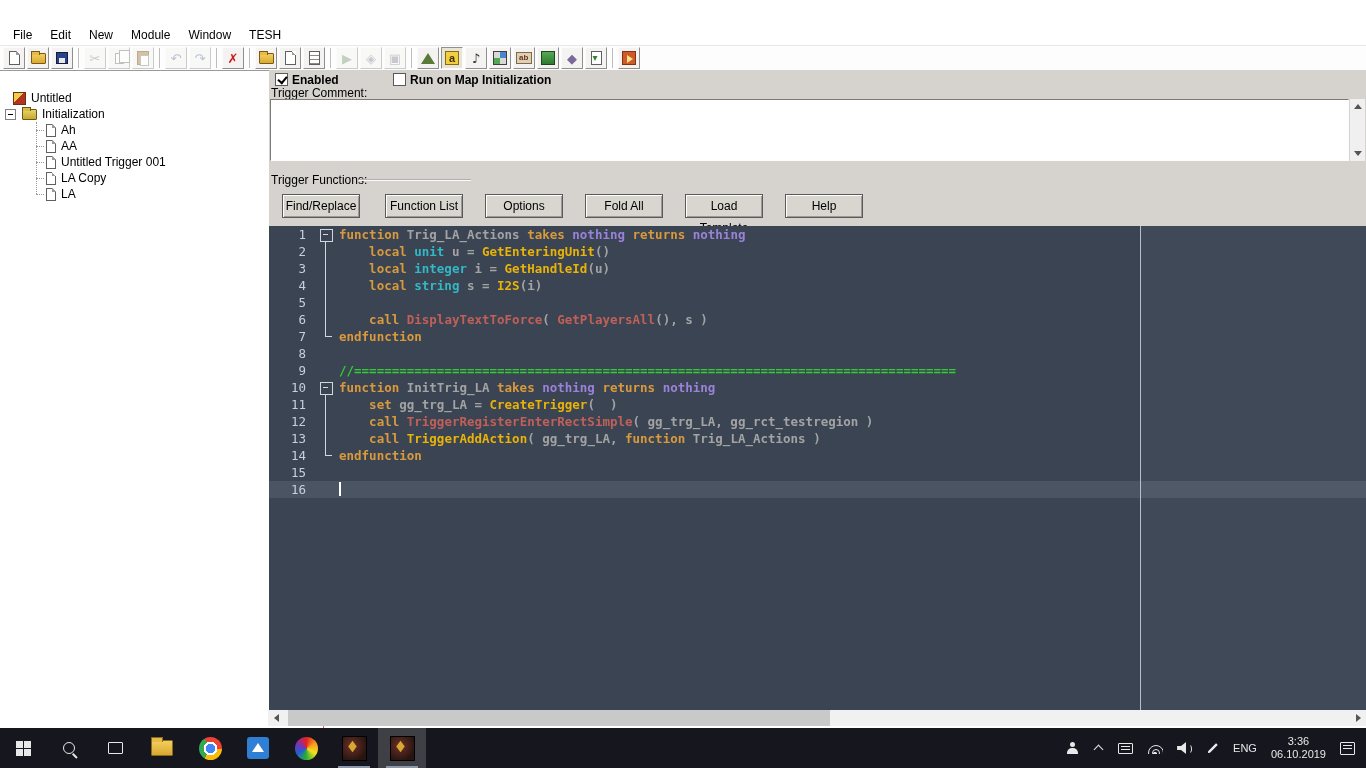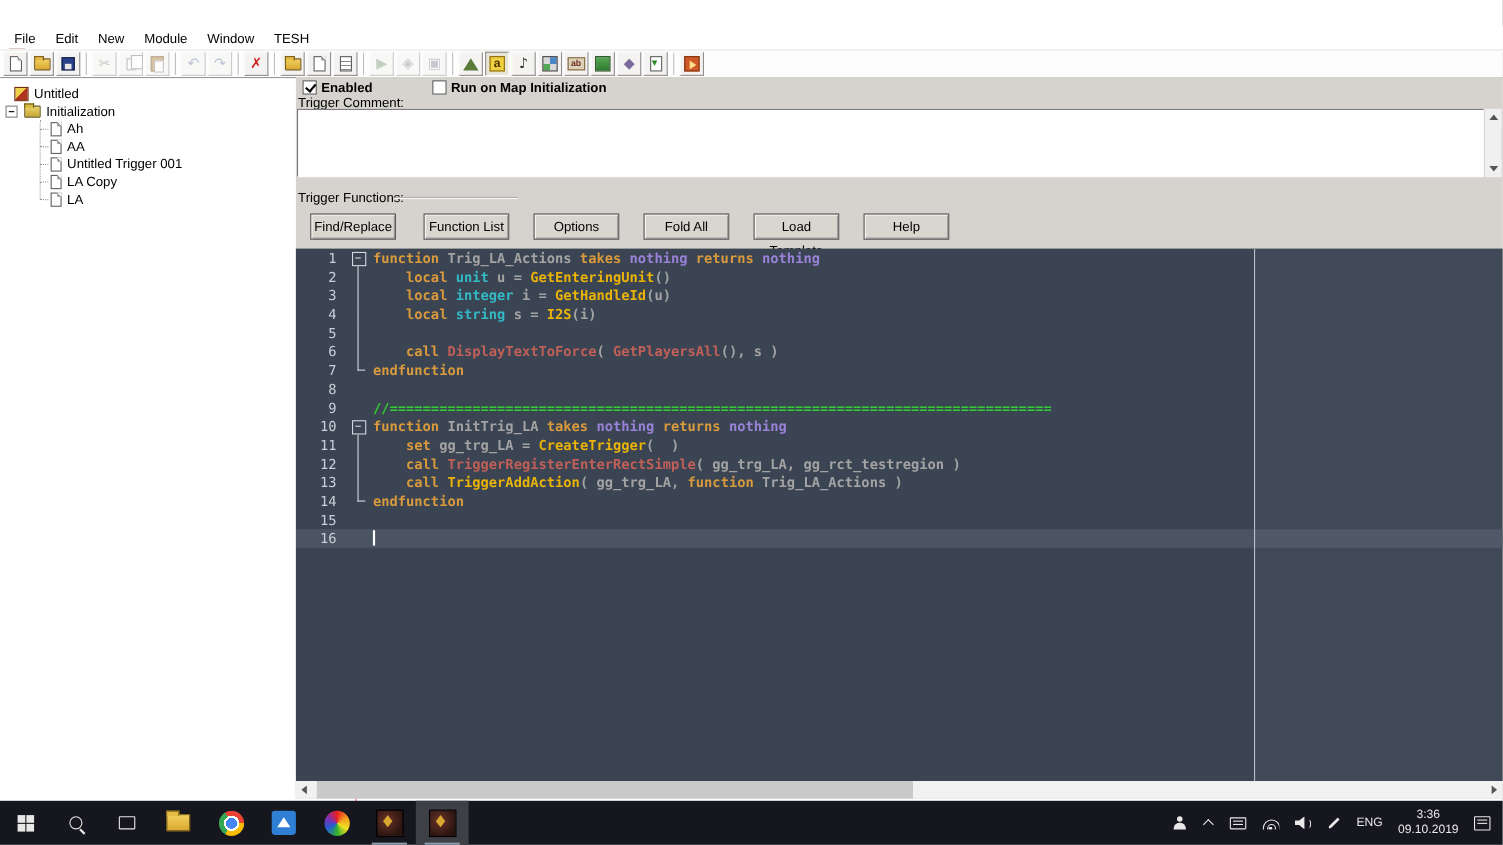--- a/index.html
+++ b/index.html
@@ -52,21 +52,21 @@
   .k-object{width:14px;height:14px;border:1px solid #404040;
     background:conic-gradient(#4a86c8 0 25%,#d8d8d8 25% 50%,#52a852 50% 75%,#d8d8d8 75%);}
   .k-campaign{width:16px;height:12px;background:#ddd0b8;border:1px solid #806a40;position:relative;}
   .k-campaign::after{content:"ab";position:absolute;left:2px;top:0;font-size:8px;font-weight:bold;color:#703020;line-height:10px;}
   .k-ai{width:14px;height:14px;background:linear-gradient(#56a856,#2f7a2f);border:1px solid #1a4a1a;}
   .k-test{width:14px;height:14px;background:#cd5a28;border:1px solid #803410;position:relative;}
   .k-test::after{content:"";position:absolute;left:4px;top:3px;width:0;height:0;
     border-top:4px solid transparent;border-bottom:4px solid transparent;border-left:6px solid #ffe08a;}
 
   
-  .tree{position:absolute;left:0;top:73px;width:324px;height:656px;background:#fff;border-right:1px solid #ec4899;padding-top:4px;}
+  .tree{position:absolute;left:0;top:86px;width:324px;height:656px;background:#fff;border-right:1px solid #ec4899;padding-top:4px;}
   .tree-row{height:16px;display:flex;align-items:center;white-space:nowrap;}
   .tree-row.root{padding-left:13px;}
   .tree-root-icon{width:13px;height:13px;border:1px solid #703010;background:linear-gradient(135deg,#f0d04a 0 45%,#b03420 45%);margin-right:5px;flex:none;}
   .expander{width:11px;height:11px;border:1px solid #808080;background:#fff;position:relative;margin:0 6px 0 5px;flex:none;}
   .expander::before{content:"";position:absolute;left:2px;top:4px;width:5px;height:1px;background:#000;}
   .tree-folder{width:15px;height:11px;background:linear-gradient(#e8d268,#c8a832);border:1px solid #6a5a14;position:relative;margin-right:5px;flex:none;border-radius:1px;}
   .tree-folder::before{content:"";position:absolute;left:-1px;top:-3px;width:7px;height:3px;background:#d8bc46;border:1px solid #6a5a14;border-bottom:none;}
   .tree-row.child{padding-left:36px;}
   .guide-h{width:8px;height:1px;border-top:1px dotted #9a9a9a;margin-right:2px;flex:none;}
   .tree-page{width:10px;height:13px;margin-right:5px;flex:none;}
@@ -491,19 +491,19 @@
       </div>
     <div>
         <span class="vol"></span>
       </div>
     <div>
         <span class="pen"></span>
       </div>
     <div class="lang">ENG</div>
     <div class="clock">
       <div>3:36</div>
-      <div>09.10.2019</div>
+      <div>06.10.2019</div>
     </div>
     <div>
         <span class="action"></span>
       </div>
   </div>
 </div>
 
 </body></html>

